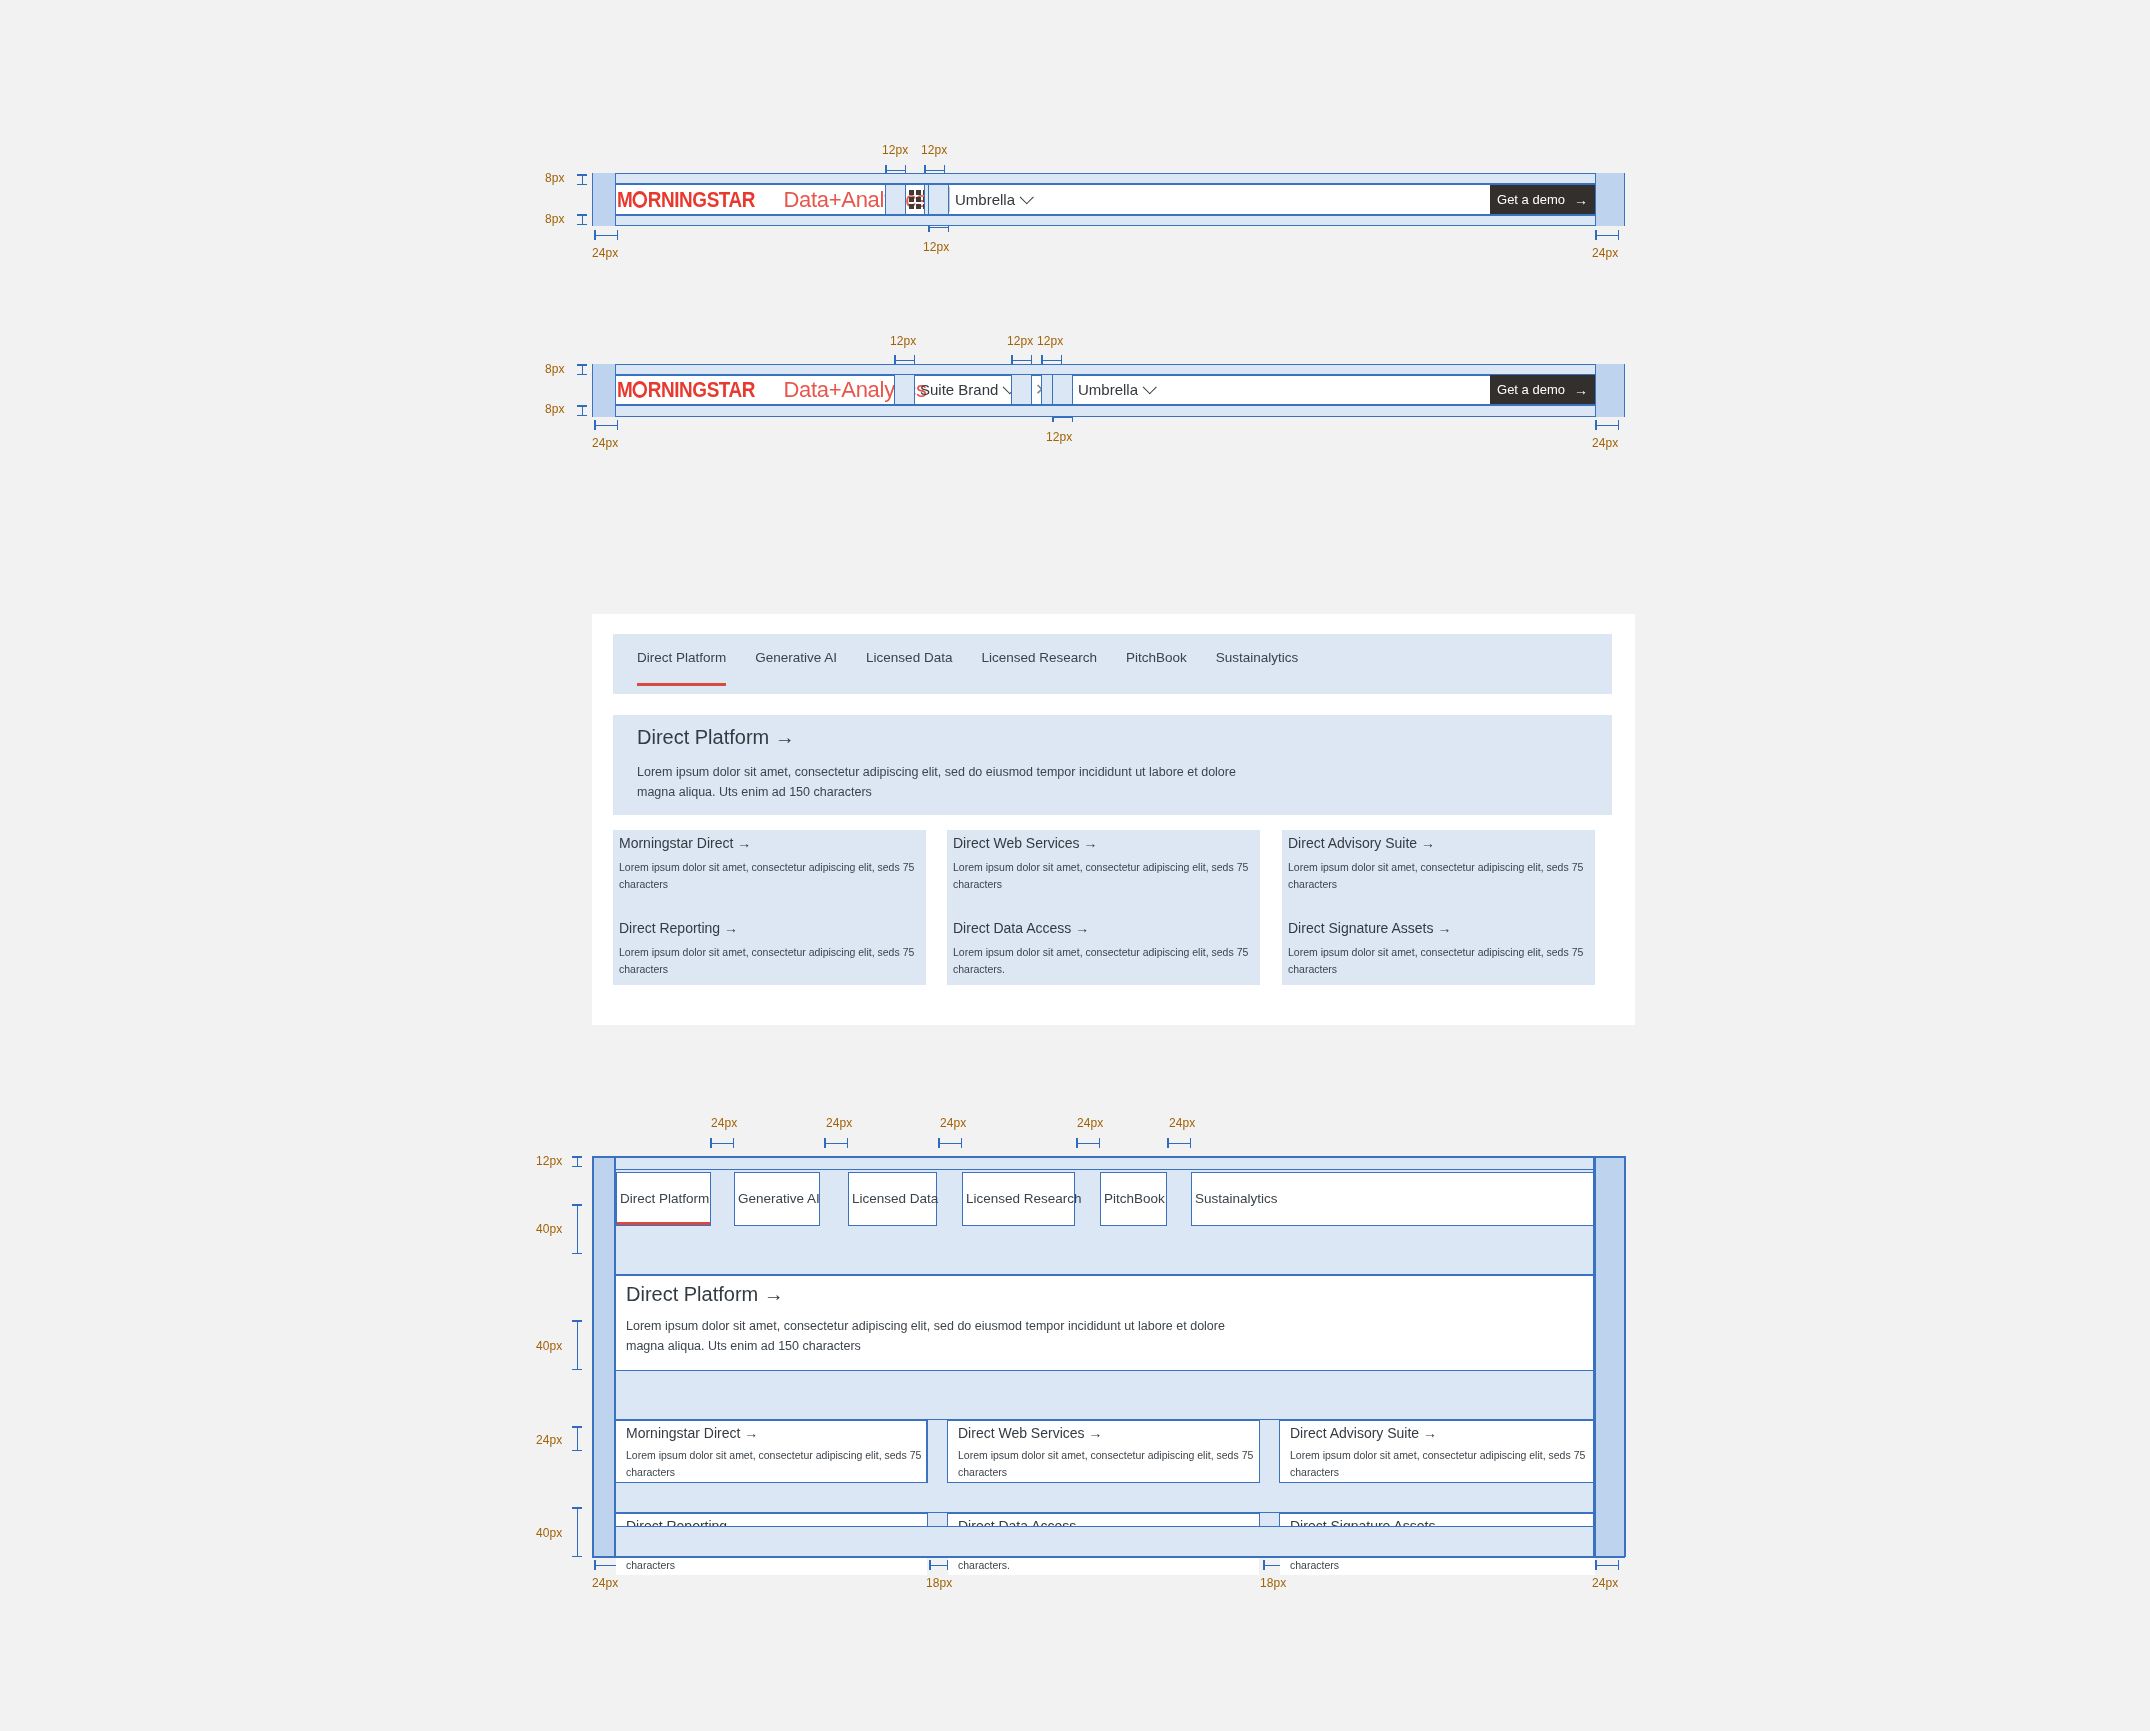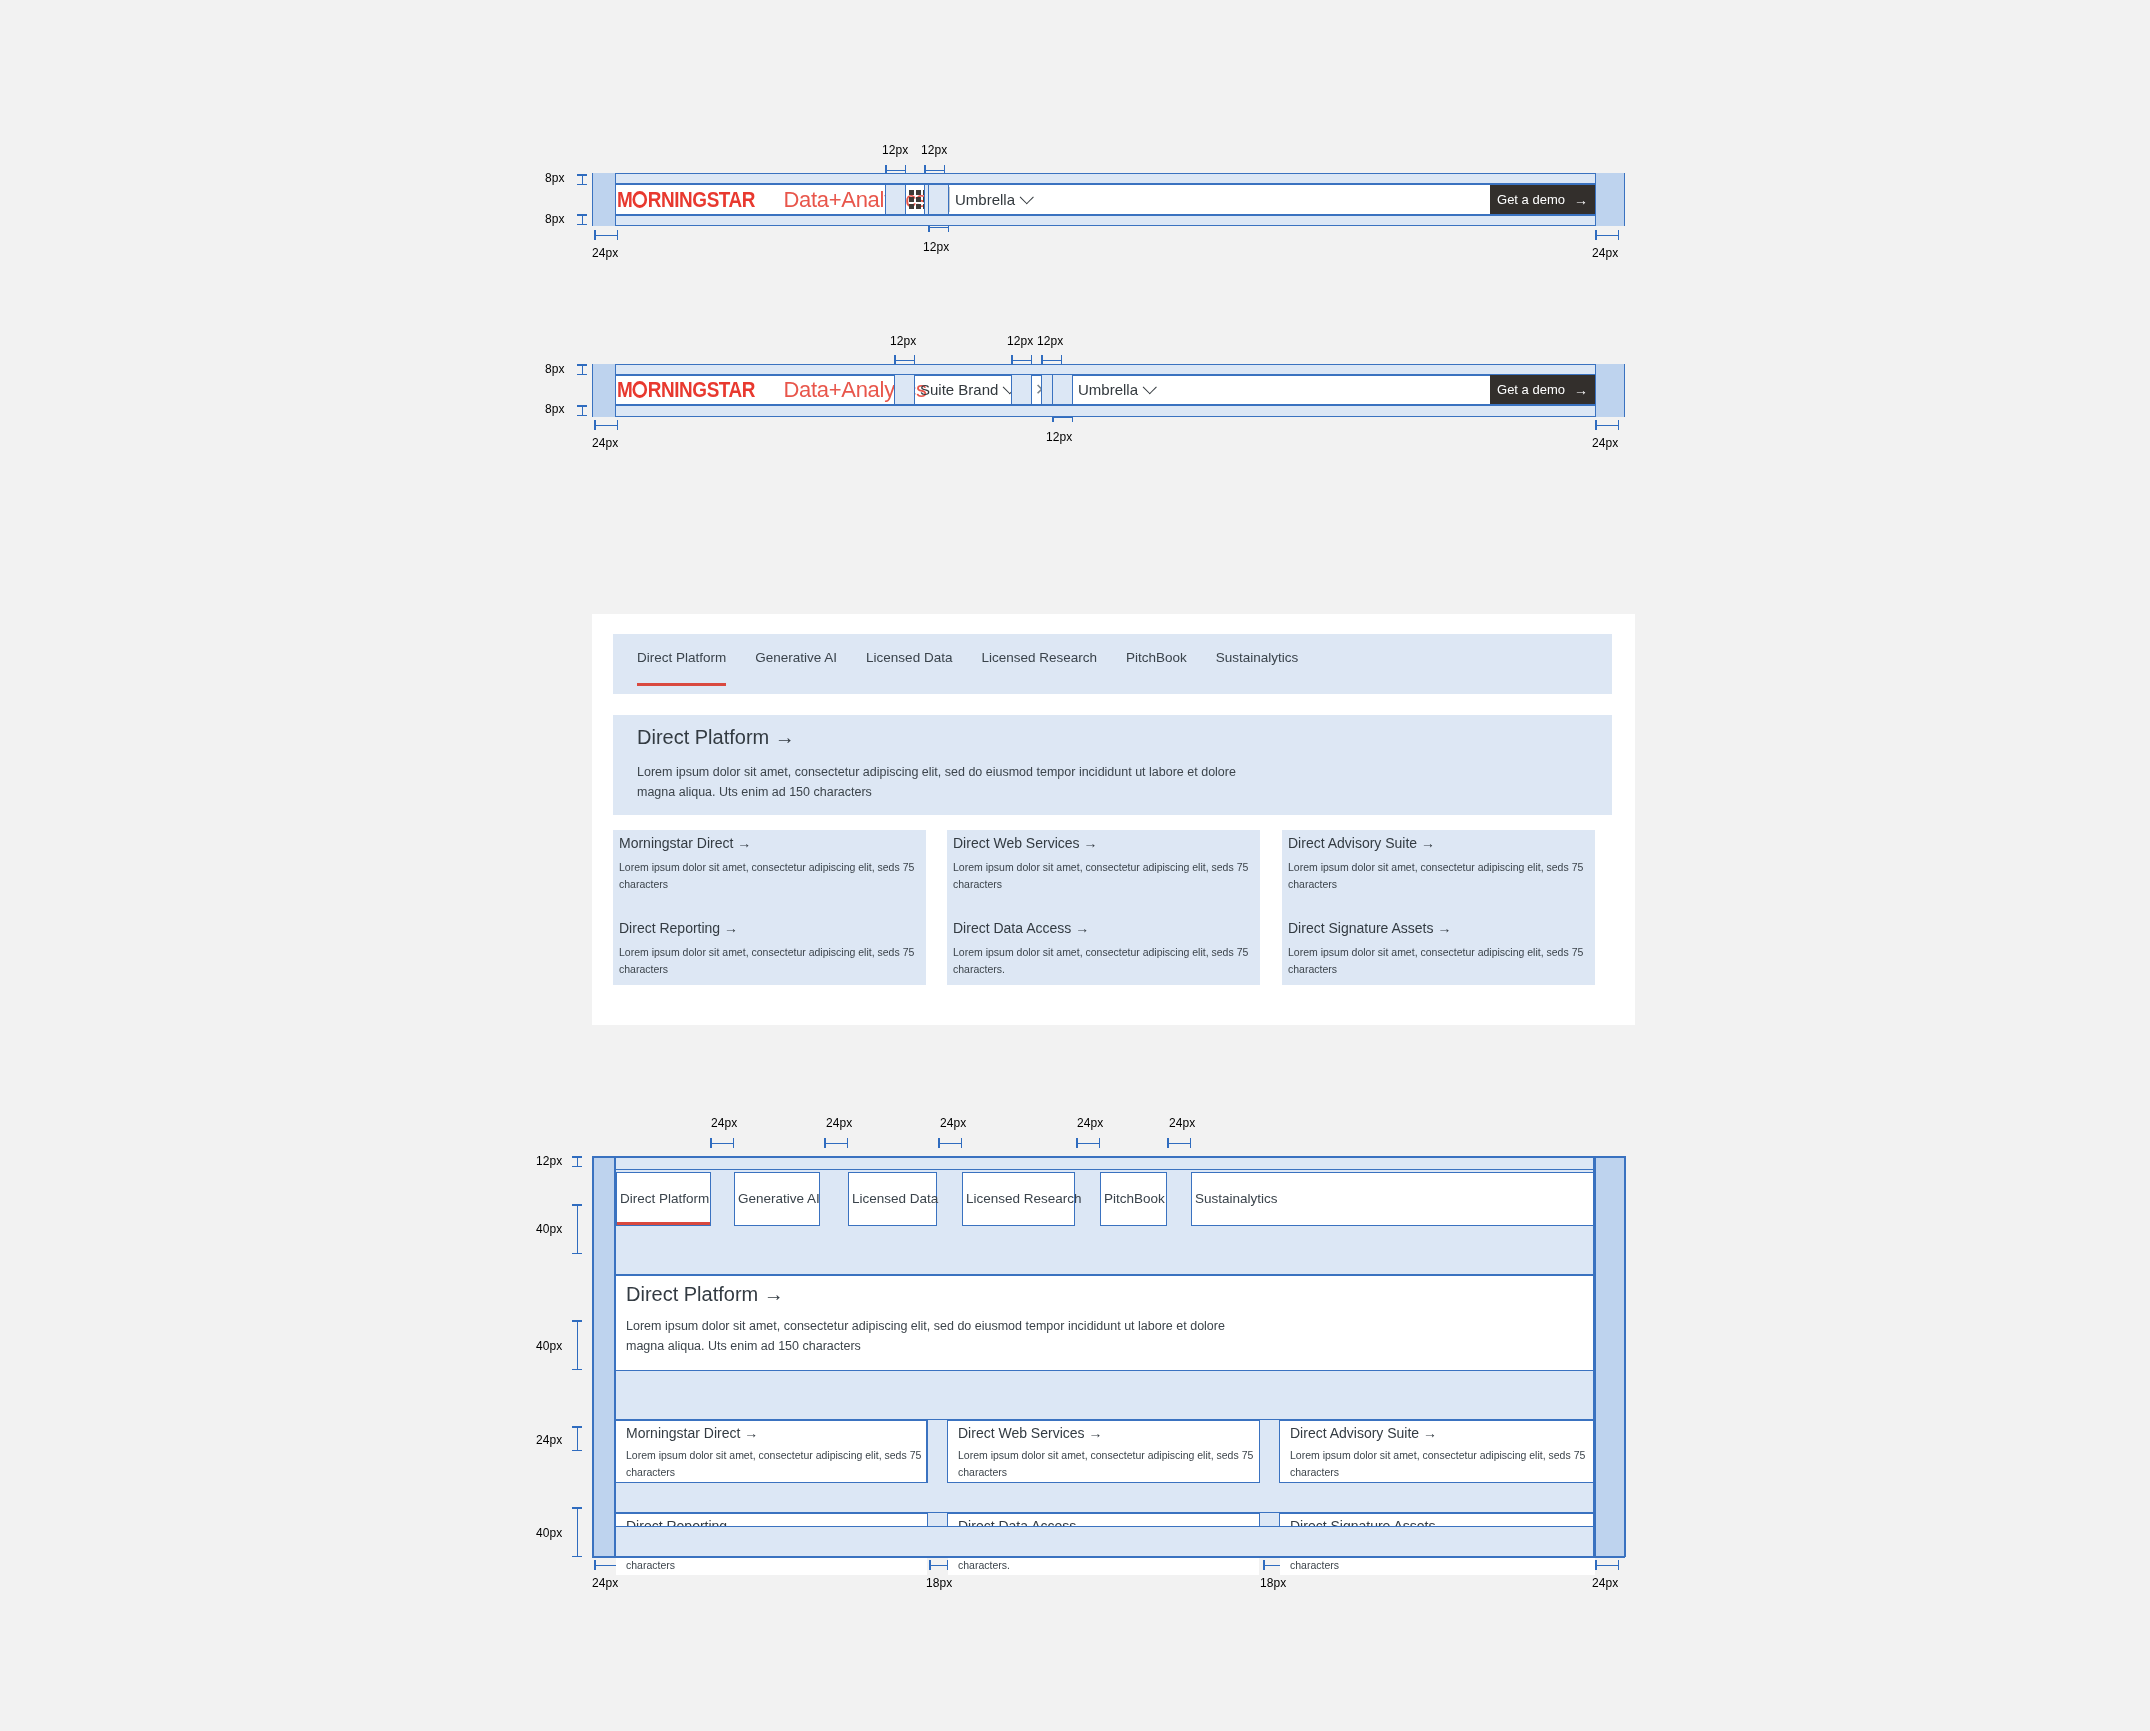--- a/index.html
+++ b/index.html
@@ -17,21 +17,21 @@
   :root{
     --anno:#3a72c0;
     --band:#dce7f5;
     --band-strong:#bed3ee;
     --ink:#3f4750;
     --red:#e8392f;
     --tabred:#d9493f;
   }
 
   
-  .meas{position:absolute;color:#000000;font-size:12px;letter-spacing:0.1px;white-space:nowrap;text-align:right;}
+  .meas{position:absolute;color:#a16207;font-size:12px;letter-spacing:0.1px;white-space:nowrap;text-align:right;}
   .cal-h{position:absolute;height:10px;}
   .cal-h:before{content:"";position:absolute;left:0;right:0;top:4.5px;height:1.5px;background:#2f6cbf;}
   .cal-h:after{content:"";position:absolute;left:0;top:0;width:1.5px;height:10px;background:#2f6cbf;
                box-shadow:0 0 0 0 #2f6cbf;}
   .cal-h i{position:absolute;right:0;top:0;width:1.5px;height:10px;background:#2f6cbf;}
   .cal-v{position:absolute;width:10px;}
   .cal-v:before{content:"";position:absolute;top:0;bottom:0;left:4.5px;width:1.5px;background:#2f6cbf;}
   .cal-v:after{content:"";position:absolute;top:0;left:0;height:1.5px;width:10px;background:#2f6cbf;}
   .cal-v i{position:absolute;bottom:0;left:0;height:1.5px;width:10px;background:#2f6cbf;}
 

